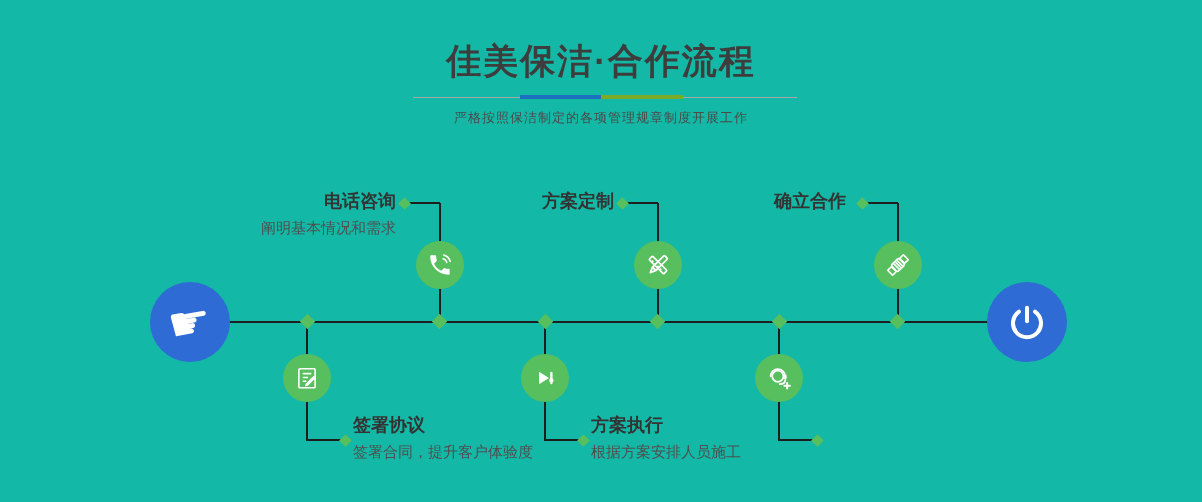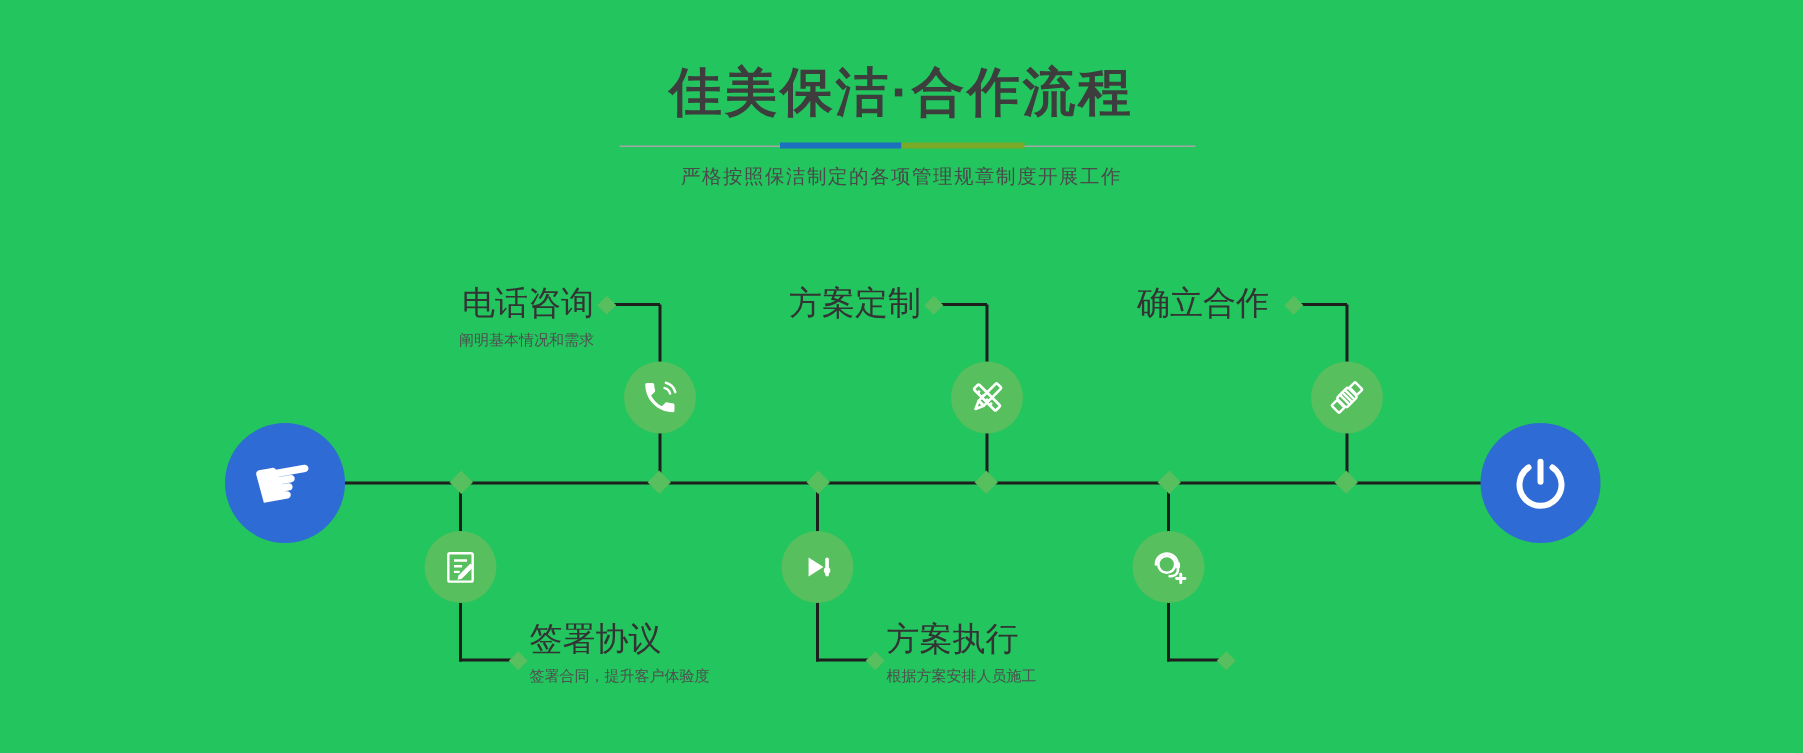--- a/index.html
+++ b/index.html
@@ -1,16 +1,16 @@
 <!DOCTYPE html>
 <html><head>
 <meta charset="utf-8">
 <style>
   html,body{margin:0;padding:0;background:#fff;}
-  #stage{position:relative;width:1202px;height:502px;background:#22c55e;overflow:hidden;
+  #stage{position:relative;width:1202px;height:502px;background:#14b8a6;overflow:hidden;
          font-family:"Liberation Sans","DejaVu Sans",sans-serif;}
   
   .page-title{position:absolute;left:0;right:0;top:38px;text-align:center;
     font-size:35px;font-weight:bold;color:#3d3d3d;letter-spacing:2px;}
   .divider{position:absolute;left:413px;top:95px;width:384px;height:5px;}
   .divider::before{content:"";position:absolute;left:0;right:0;top:2px;height:1px;background:#a6a6a6;}
   .divider .seg-blue{position:absolute;left:107px;top:0;width:81px;height:4px;background:#1d6fc0;}
   .divider .seg-green{position:absolute;left:188px;top:0;width:82px;height:4px;background:#7aaa28;}
   .page-subtitle{position:absolute;left:0;right:0;top:109px;text-align:center;
     font-size:13px;color:#4a4a4a;letter-spacing:1px;}
@@ -24,22 +24,22 @@
   .node{position:absolute;width:48px;height:48px;border-radius:50%;background:#57bf5d;
     display:flex;align-items:center;justify-content:center;z-index:3;}
   .endpoint{position:absolute;width:80px;height:80px;border-radius:50%;background:#2e6bd4;
     display:flex;align-items:center;justify-content:center;z-index:3;top:282px;}
   .hand-glyph{color:#fff;font-size:48px;line-height:1;transform:rotate(-10deg);
     font-family:"DejaVu Sans",sans-serif;}
   
   .label{position:absolute;z-index:2;}
   .label.top{text-align:right;top:190px;}
   .label.bottom{text-align:left;top:414px;}
-  .step-title{font-size:22px;font-weight:400;color:#333;line-height:23px;}
-  .step-desc{font-size:10px;color:#4f4f4f;margin-top:5px;line-height:19px;}
+  .step-title{font-size:18px;font-weight:700;color:#333;line-height:23px;}
+  .step-desc{font-size:15px;color:#4f4f4f;margin-top:5px;line-height:19px;}
   
   .vt1{left:439px;top:203px;height:119px;} .vt2{left:657px;top:203px;height:119px;} .vt3{left:897px;top:203px;height:119px;}
   .ht1{left:404px;top:202px;width:36px;}  .ht2{left:622px;top:202px;width:36px;}  .ht3{left:862px;top:202px;width:36px;}
   .dt1{left:400px;top:199px;} .dt2{left:618px;top:199px;} .dt3{left:858px;top:199px;}
   .nt1{left:416px;top:241px;} .nt2{left:634px;top:241px;} .nt3{left:874px;top:241px;}
   .lt1{right:806px;} .lt2{right:588px;} .lt3{right:356px;}
   
   .vb1{left:306px;top:322px;height:119px;} .vb2{left:544px;top:322px;height:119px;} .vb3{left:778px;top:322px;height:119px;}
   .hb1{left:306px;top:439px;width:39px;}  .hb2{left:544px;top:439px;width:39px;}  .hb3{left:778px;top:439px;width:39px;}
   .db1{left:341px;top:436px;} .db2{left:579px;top:436px;} .db3{left:813px;top:436px;}

